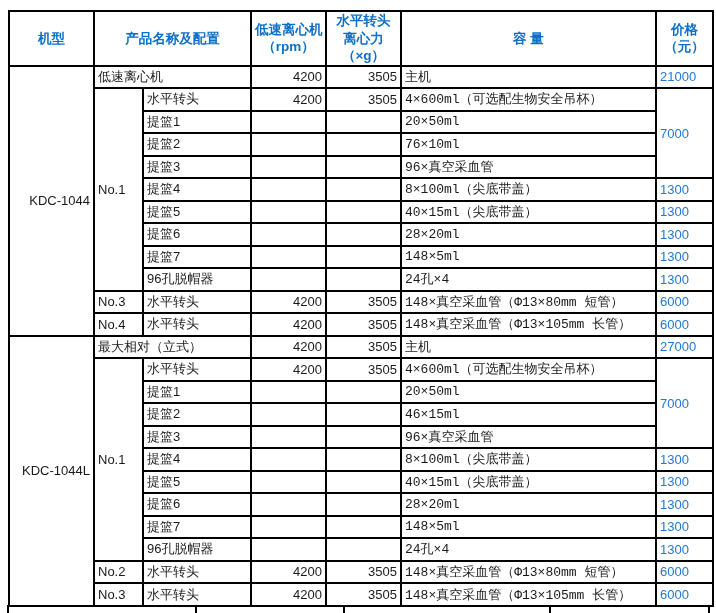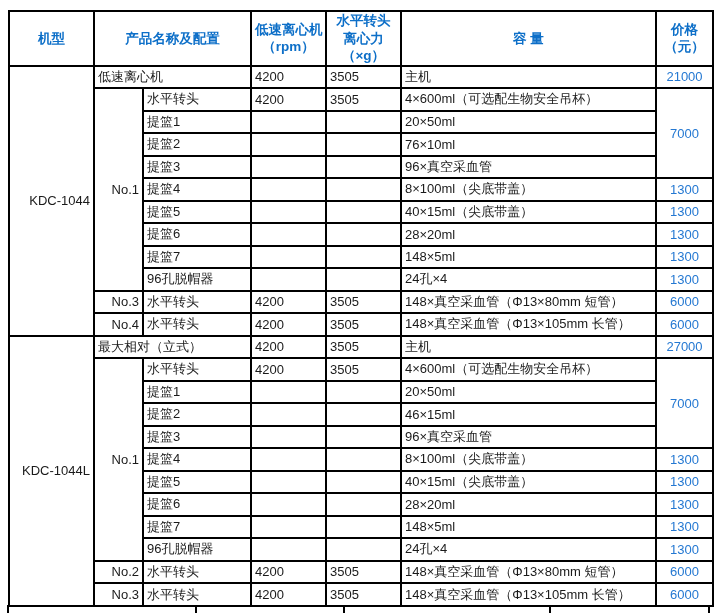--- a/index.html
+++ b/index.html
@@ -29,25 +29,25 @@
   }
   .price-table th{
     color:var(--header-blue);
     font-weight:bold;
     font-size:13.5px;
     line-height:1.3;
     text-align:center;
     height:52px;
   }
   .c-model{text-align:right;font-size:13px;}
-  .c-no{text-align:right;}
+  .c-no{text-align:left;}
   .c-name{text-align:left;padding-left:5px;margin-left:12px;}
-  .c-num{text-align:left;}
-  .c-cap{text-align:left;padding-left:5px;}
-  .c-price{text-align:center;color:var(--price-blue);margin-left:27px;}
+  .c-num{text-align:right;}
+  .c-cap{text-align:left;padding-left:5px;font-family:Liberation Mono, monospace;}
+  .c-price{color:var(--price-blue);margin-left:27px;}
   
   .fragment-line{
     position:absolute;top:605px;height:8px;width:2px;background:var(--grid);
   }
 </style>
 </head>
 <body>
 
 <table class="price-table">
   <colgroup>

